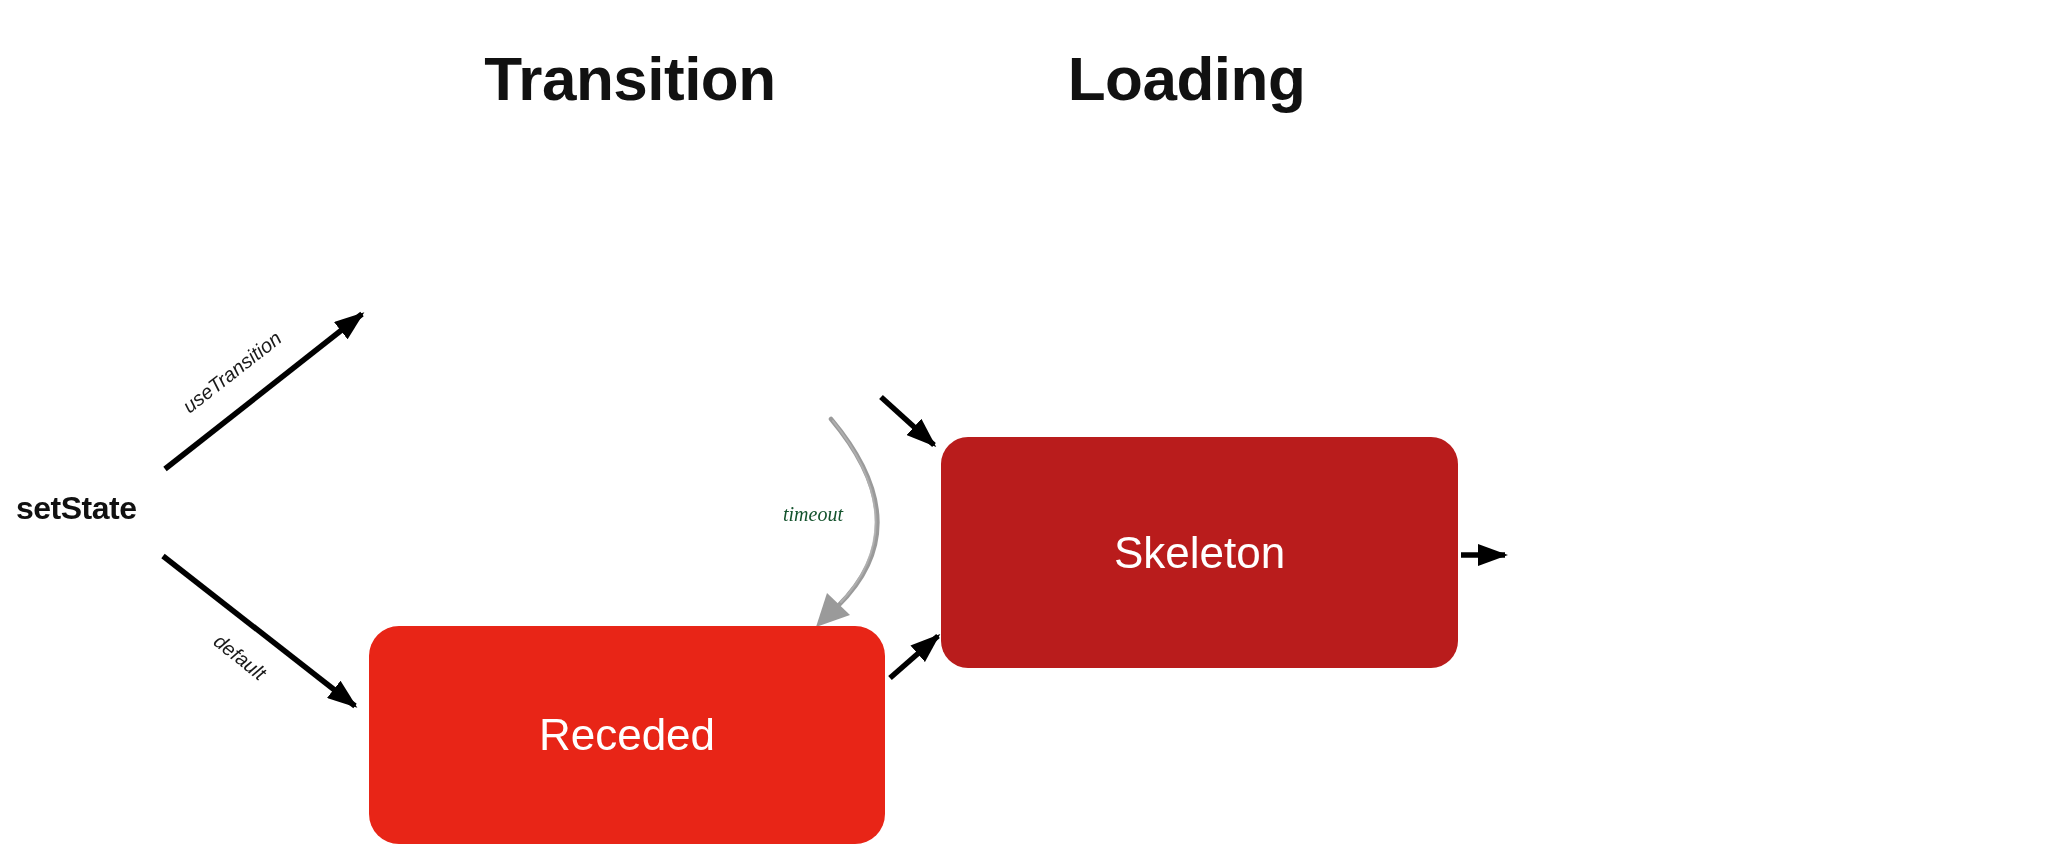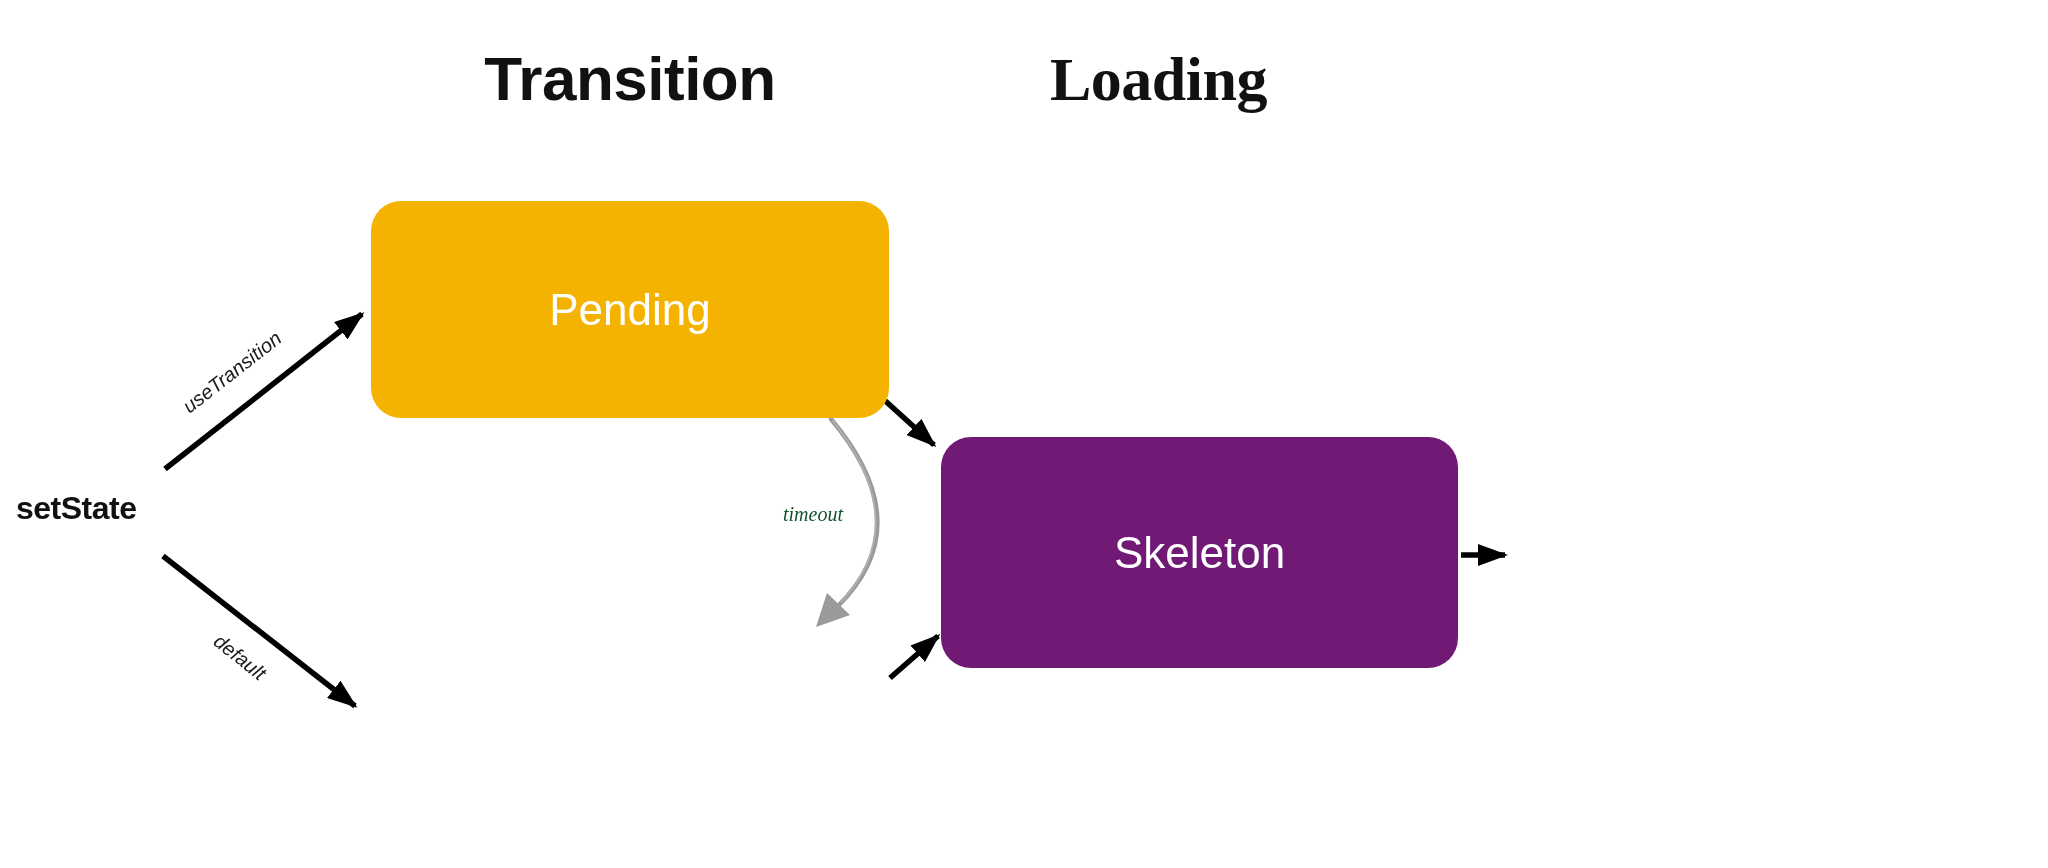--- a/index.html
+++ b/index.html
@@ -13,21 +13,21 @@
   .edges-layer{position:absolute;left:0;top:0;width:2048px;height:868px;}
   .edges-layer line{stroke:#000000;stroke-width:5.5;}
   .sketch-main{fill:none;stroke:#9a9a9a;stroke-width:4.5;stroke-linecap:round;}
   .sketch-overlay{fill:none;stroke:#b5b5b5;stroke-width:2;stroke-linecap:round;opacity:.75;}
   .col-header{
     position:absolute;top:45px;
     font-size:62px;font-weight:bold;color:#111111;
     text-align:center;line-height:1.1;letter-spacing:-0.5px;
   }
   .hdr-transition{left:371px;width:518px;}
-  .hdr-loading{left:900px;width:517px;font-family:Liberation Serif, serif;}
+  .hdr-loading{left:928px;width:517px;}
   .hdr-done{left:1513px;width:517px;}
   .source-label{
     position:absolute;left:16px;top:492px;
     font-size:32px;font-weight:bold;color:#111111;line-height:1;
     letter-spacing:-0.5px;
   }
   .node{
     position:absolute;border-radius:30px;
     display:flex;align-items:center;justify-content:center;
   }
@@ -67,26 +67,26 @@
       <path class="sketch-overlay" d="M833,421 Q914,523 841,602"></path>
       <polygon points="816,627 850,615 827,593" fill="#9a9a9a"></polygon>
     </g>
   </svg>
 
   <div class="col-header hdr-transition">Transition</div>
   <div class="col-header hdr-loading">Loading</div>
 
   <div class="source-label">setState</div>
 
-  <div class="node node-pending" style="background-color: rgb(245, 179, 1);">
-    <span style="color: rgb(255, 255, 255);">Pending</span>
+
+  <div class="node node-receded" style="background-color: rgb(232, 37, 23);">
+    <span style="color: rgb(255, 255, 255);">Receded</span>
   </div>
 
-
-  <div class="node node-skeleton" style="background-color: #701a75;">
+  <div class="node node-skeleton" style="background-color: #b91c1c; border-radius: 27px;">
     <span style="color: rgb(255, 255, 255);">Skeleton</span>
   </div>
 
 
   <div class="edge-label lbl-use-transition">useTransition</div>
   <div class="edge-label lbl-default">default</div>
   <div class="edge-label lbl-timeout">timeout</div>
 
 </div>
 

